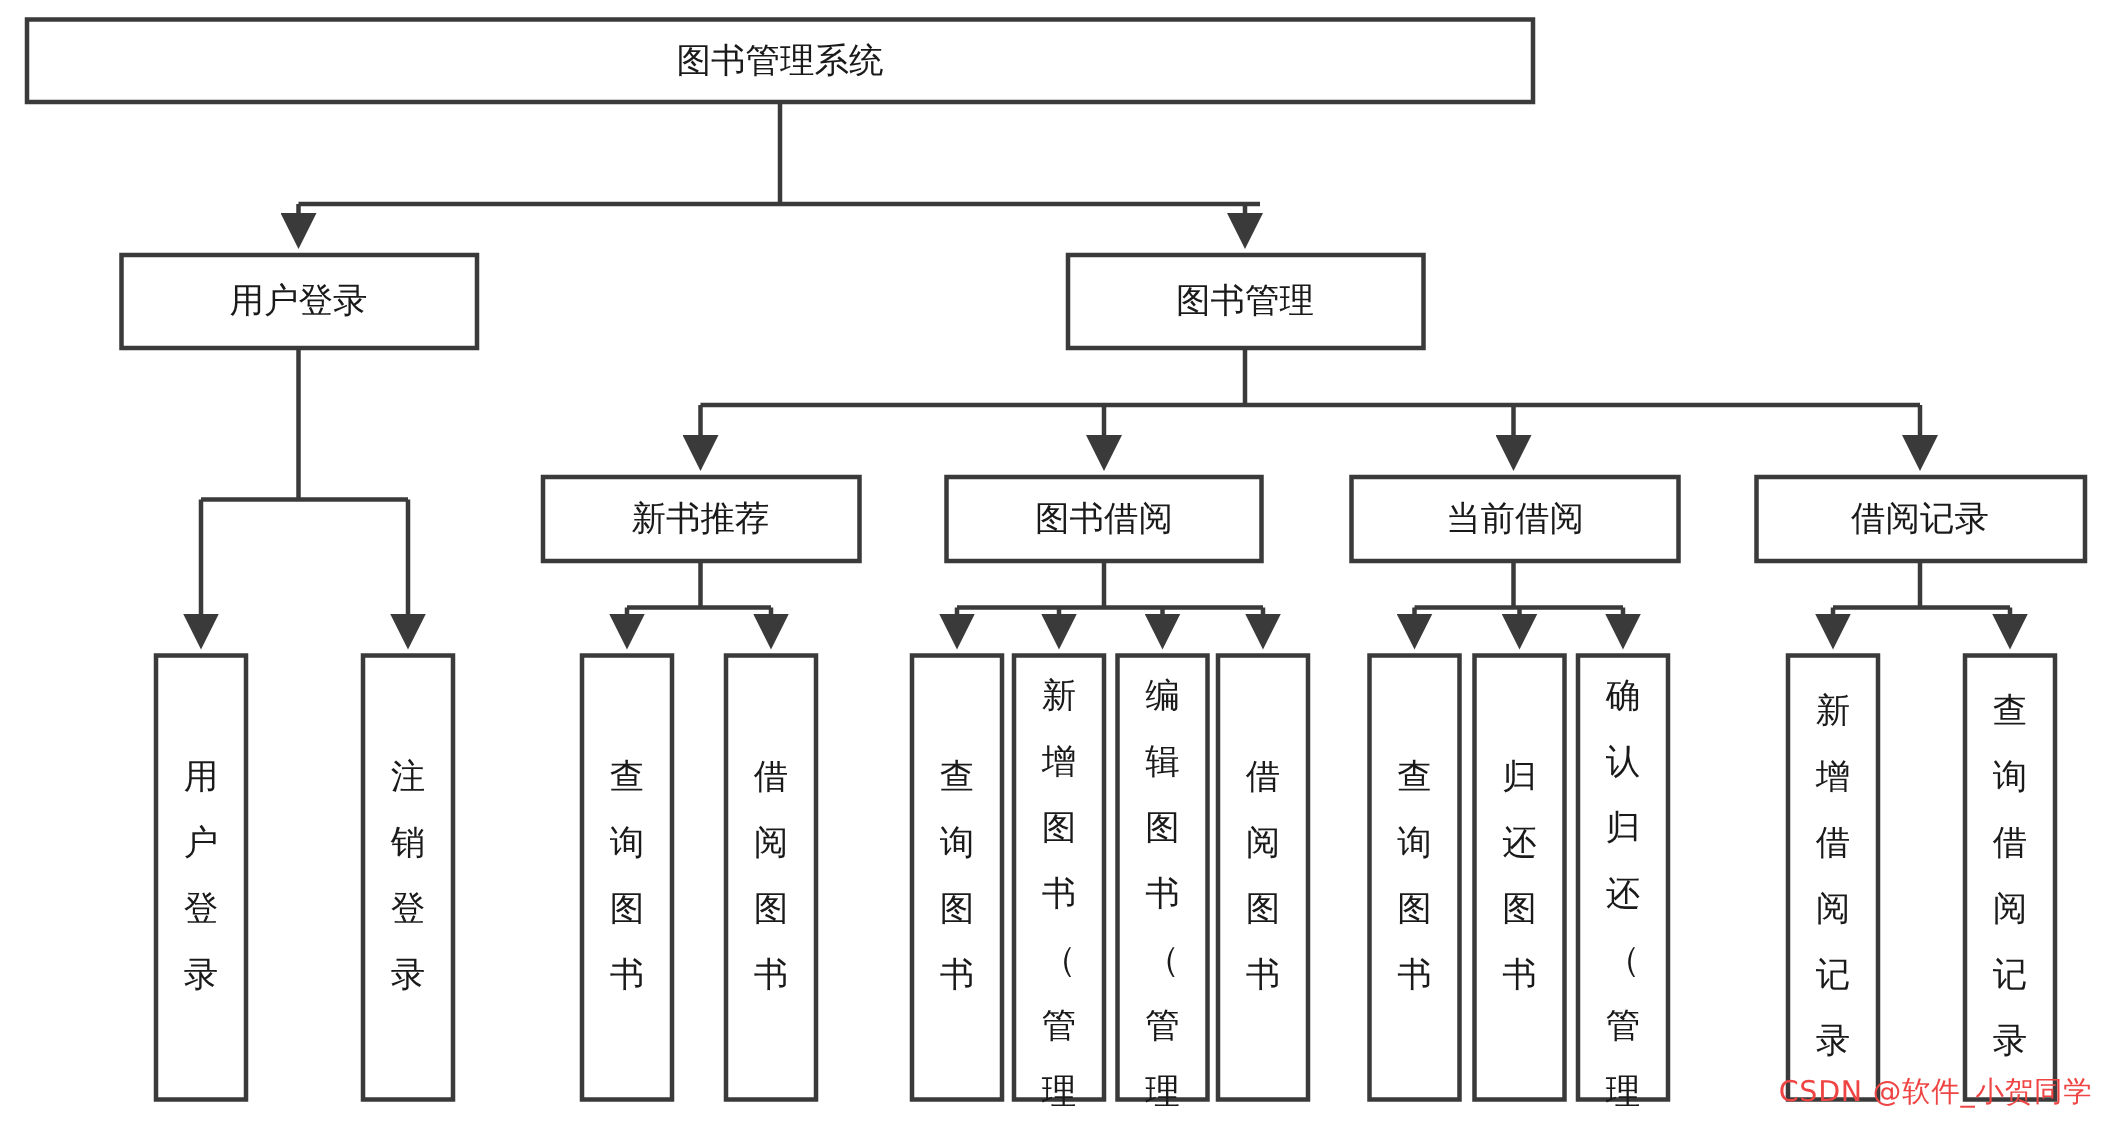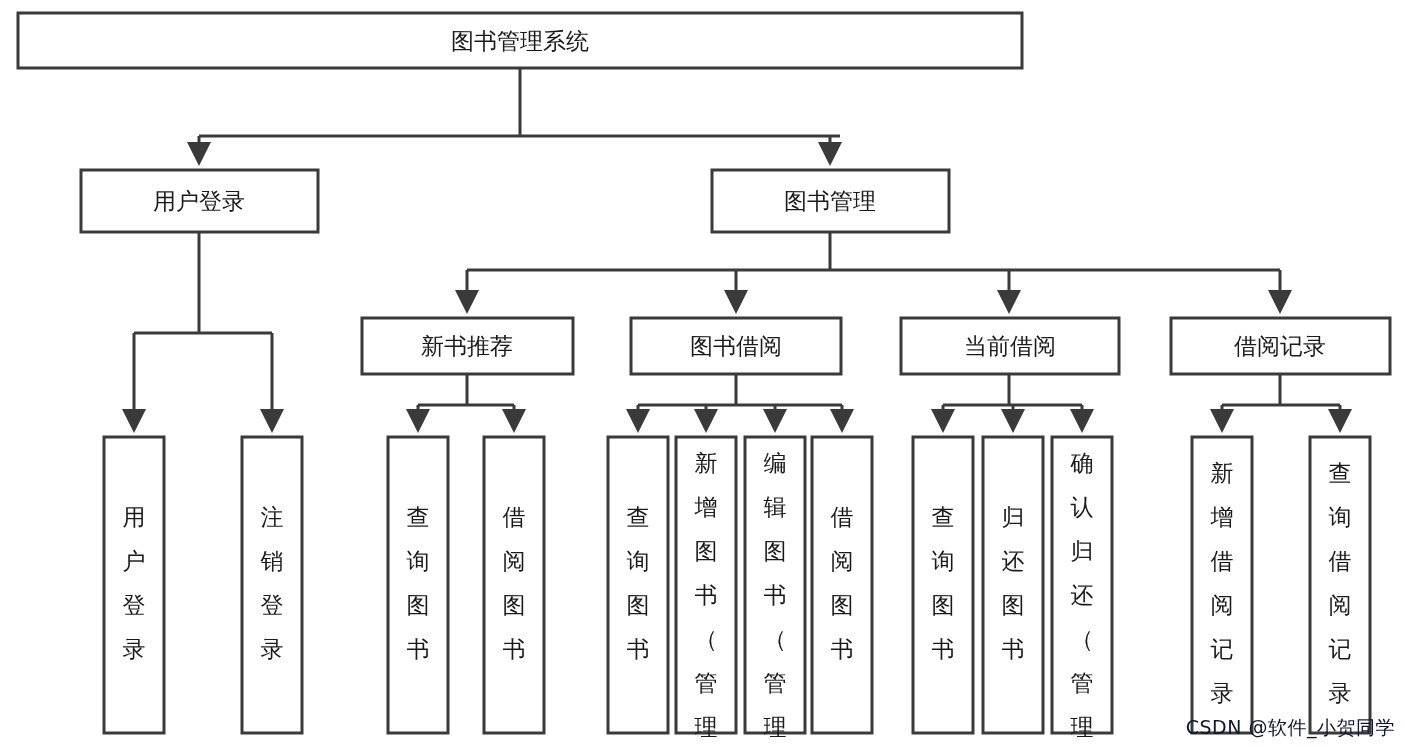--- a/index.html
+++ b/index.html
@@ -50,21 +50,21 @@
   .arrow-head {
     fill: #3a3a3a;
     stroke: none;
   }
   .watermark {
     position: absolute;
     right: 8px;
     bottom: 6px;
     font-family: "DejaVu Sans", "Liberation Sans", sans-serif;
     font-size: 19px;
-    color: #0f172a;
+    color: #ef4444;
     white-space: nowrap;
     letter-spacing: 0.5px;
     pointer-events: none;
   }
 </style>
 </head>
 <body>
 
 <div id="diagram-root">
   <svg class="flow" viewBox="0 0 1405 747" xmlns="http://www.w3.org/2000/svg">

